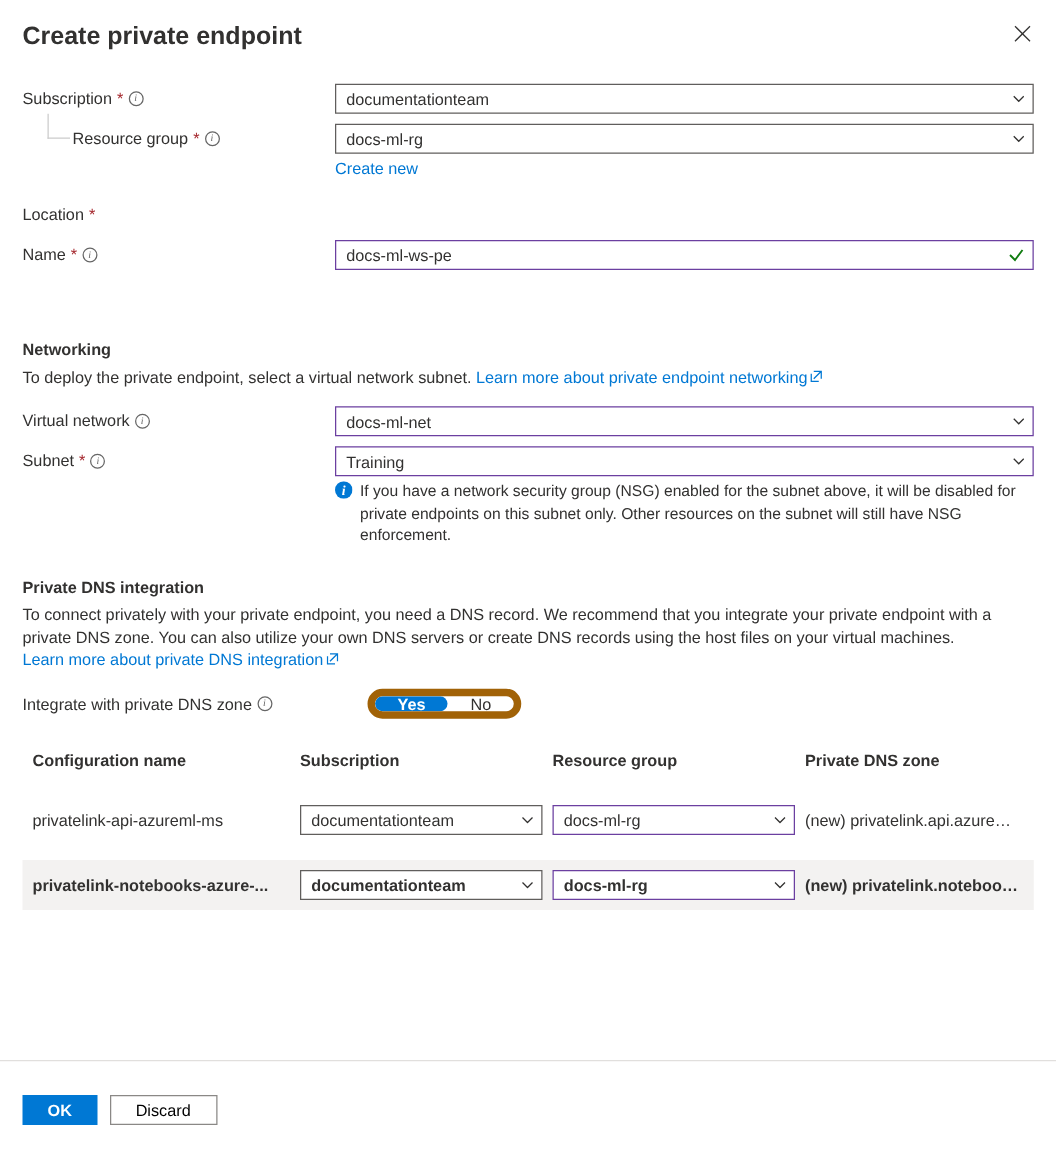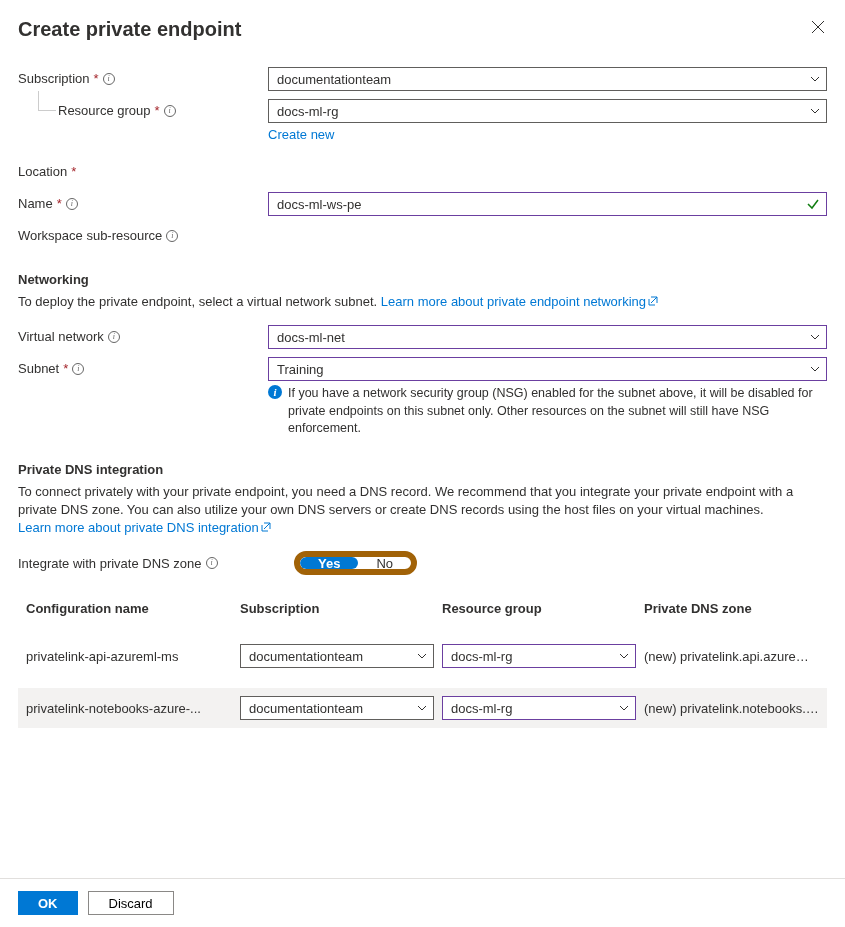--- a/index.html
+++ b/index.html
@@ -53,28 +53,28 @@
   .toggle {
     display:flex; align-items:center; border:6px solid #a16207; border-radius:14px;
     height:24px; overflow:hidden; cursor:pointer; background:#fff;
   }
   .toggle-opt { padding:0 18px; font-size:13px; height:100%; display:flex; align-items:center; }
   .toggle-opt.active { background:#0078d4; color:#fff; border-radius:12px; font-weight:600; }
 
   .dns-table { margin-top:4px; }
   .dns-header, .dns-row { display:grid; grid-template-columns: 206px 194px 194px 1fr; align-items:center; padding: 8px 8px; font-size:13px; gap:8px;margin-top:12px;}
   .dns-header { font-weight:600; }
-  .dns-row.alt { background:#f3f2f1; }
+  .dns-row.alt { background:#f3f2f1;font-weight:bold; }
   .dns-cell { overflow:hidden; white-space:nowrap; text-overflow:ellipsis; }
   .small-dropdown { height:24px; border:1px solid #605e5c; display:flex; align-items:center; justify-content:space-between; padding:0 6px 0 8px; background:#fff; cursor:pointer; font-size:13px;}
   .small-dropdown.purple { border-color:#6b3fa0; }
 
   .footer {
     position:absolute; bottom:0; left:0; right:0;
-    border-top:1px solid #e1dfdd; padding:12px 18px;
+    border-top:1px solid #e1dfdd; padding:27px 18px;
     display:flex; gap:10px; background:#fff;
   }
   .btn { height:24px; padding:0 20px; font-size:13px; display:flex; align-items:center; justify-content:center; cursor:pointer; border:none; }
   .btn-primary { background:#0078d4; color:#fff; font-weight:600; }
   .btn-secondary { background:#fff; border:1px solid #8a8886; }
 </style>
 </head>
 <body>
 
 <div class="header">
@@ -146,24 +146,20 @@
       <span class="valid-check">
           <svg viewBox="0 0 14 14" width="14" height="14">
             <path d="M2 7 L6 11 L12 3" stroke="#107c10" stroke-width="1.5" fill="none"></path>
           </svg>
         </span>
     </div>
   </div>
 </div>
 
 <div class="form-row">
-  <div class="label-col">
-    <span>Workspace sub-resource</span>
-    <span class="info-icon"></span>
-  </div>
 </div>
 
 <div class="section-heading">Networking</div>
 <div class="section-desc">
   <span>To deploy the private endpoint, select a virtual network subnet.</span>
   <a class="link">
     <span>Learn more about private endpoint networking</span><span class="ext-link-icon"><svg viewBox="0 0 10 10" width="10" height="10">
           <path d="M3 1 H9 V7 M9 1 L3 7 M1 3 V9 H7" stroke="#0078d4" fill="none" stroke-width="1"></path>
         </svg></span>
   </a>

